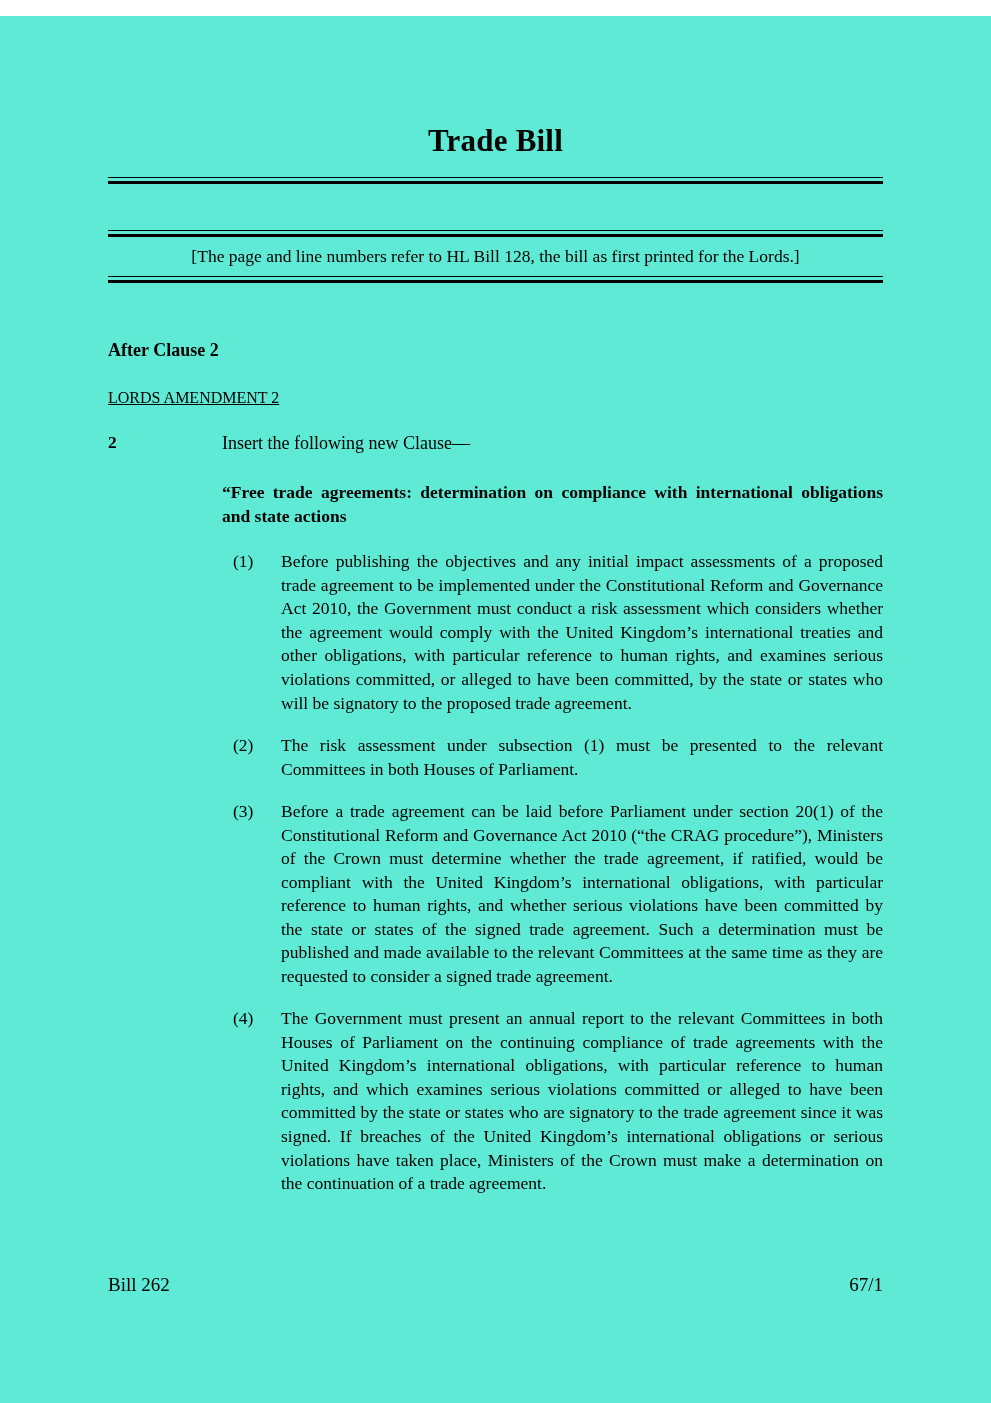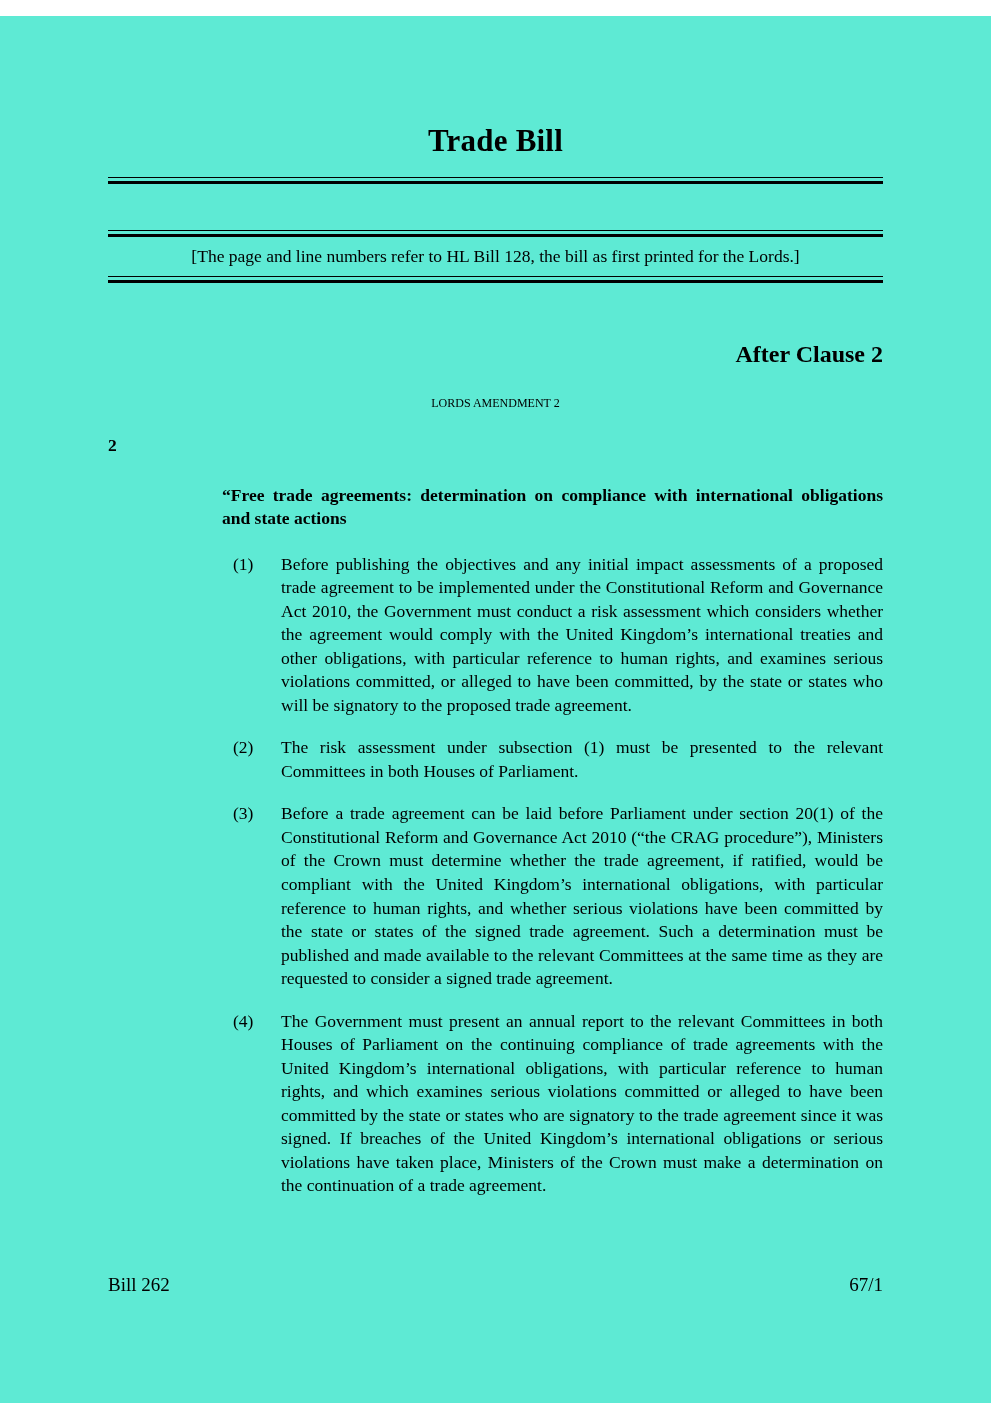--- a/index.html
+++ b/index.html
@@ -75,35 +75,35 @@
 
   .note-band {
     text-align: center;
     font-size: 17.5px;
     padding: 9px 0 8px 0;
     line-height: 1.25;
   }
 
   
   .after-clause {
-    text-align: right;
-    font-weight: bold;
-    font-size: 24px;
+    text-align: left;
+    font-weight: bold;
+    font-size: 18px;
     margin: 0;
     padding-top: 56px;
     line-height: 1.3;
   }
 
   .amendment-label {
-    text-align: center;
-    font-size: 12px;
+    font-size: 16px;
     font-weight: normal;
     margin: 0;
     padding-top: 26px;
     line-height: 1.3;
+    text-decoration: underline;
   }
 
   
   .instruction-row {
     position: relative;
     padding-top: 22px;
     min-height: 24px;
   }
   .amend-number {
     position: absolute;
@@ -199,20 +199,21 @@
       <div class="gap"></div>
       <div class="thick"></div>
     </div>
 
     <div class="after-clause">After Clause 2</div>
 
     <div class="amendment-label">LORDS AMENDMENT 2</div>
 
     <div class="instruction-row">
       <div class="amend-number">2</div>
+      <div class="instruction-text">Insert the following new Clause—</div>
     </div>
 
     <div class="clause-heading">“Free trade agreements: determination on compliance with international obligations and state actions</div>
 
     <div class="subsections">
 
       <div class="subsection">
         <span class="sub-num">(1)</span>
         <span class="sub-text">Before publishing the objectives and any initial impact assessments of a proposed trade agreement to be implemented under the Constitutional Reform and Governance Act 2010, the Government must conduct a risk assessment which considers whether the agreement would comply with the United Kingdom’s international treaties and other obligations, with particular reference to human rights, and examines serious violations committed, or alleged to have been committed, by the state or states who will be signatory to the proposed trade agreement.</span>
       </div>

